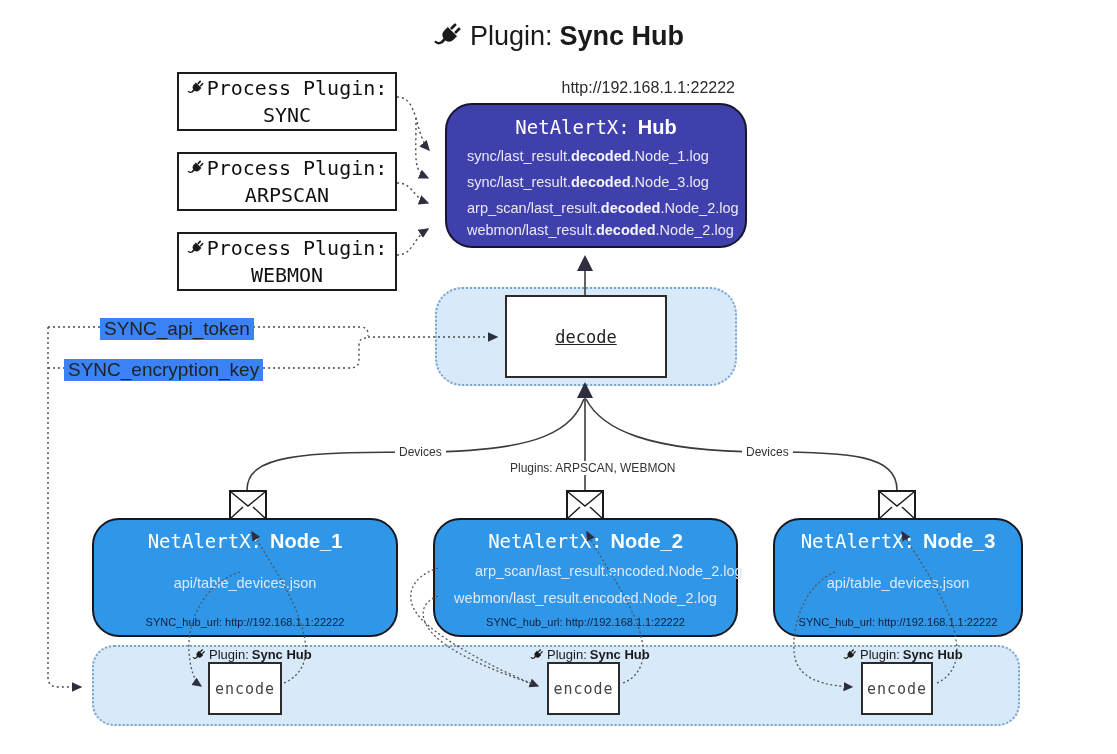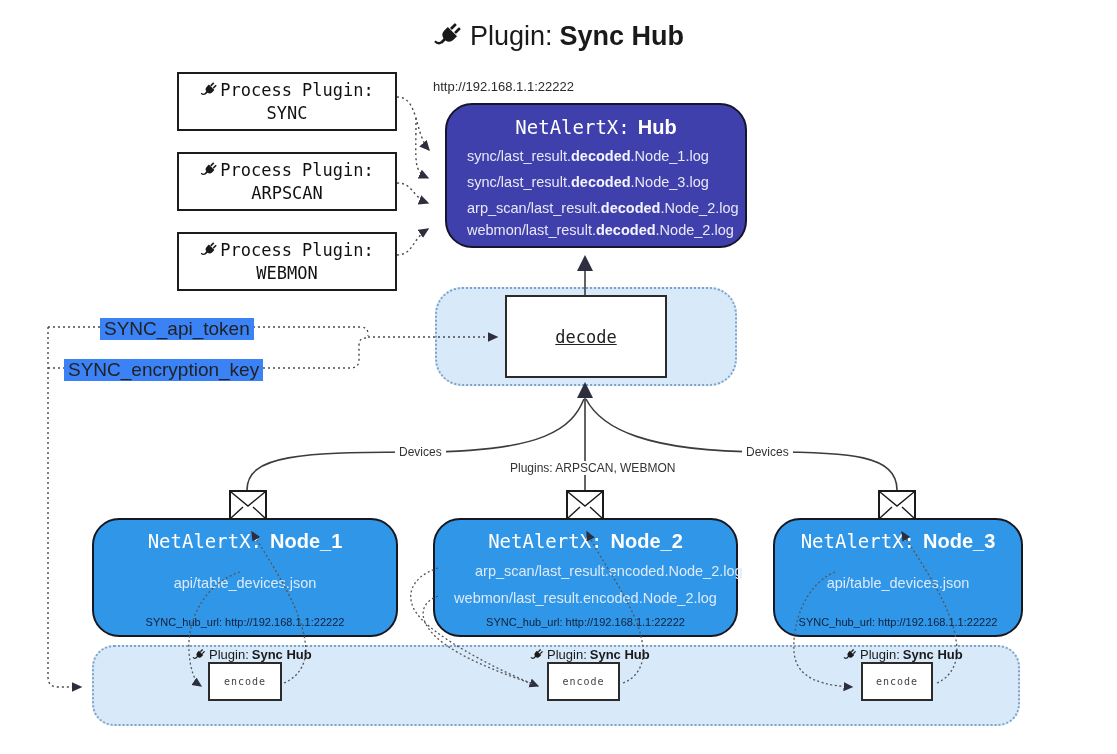--- a/index.html
+++ b/index.html
@@ -22,21 +22,21 @@
     font-size:27px; color:#1a1a1a; z-index:4;
   }
   .page-title b { font-weight:bold; }
   .plug-icon svg { display:block; }
 
   
   .pbox {
     position:absolute; left:177px; width:220px; height:59px;
     background:#fff; border:2px solid #1c1c1c;
     display:flex; flex-direction:column; align-items:center; justify-content:center;
-    font-family:"DejaVu Sans Mono", monospace; font-size:17px; color:#111;
+    font-family:"DejaVu Sans Mono", monospace; font-size:20px; color:#111;
     line-height:1.35;
   }
   .pbox .l1 { display:flex; align-items:center; gap:2px; }
 
   
   .hub {
     position:absolute; left:445px; top:103px; width:302px; height:145px;
     background:#4040AC; border:2px solid #15152e; border-radius:27px;
     color:#fff;
   }
@@ -44,22 +44,22 @@
   .hub-title .mono { font-size:19px; }
   .hub-title b { font-family:"Liberation Sans", sans-serif; font-weight:bold; margin-left:8px; }
   .hub-logs { margin-top:7px; padding-left:20px; }
   .hub-log { font-size:14.5px; color:#e8e8f6; line-height:19px; white-space:nowrap; }
   .hub-log b { color:#f4f4fc; }
   .hub-log.m1 { margin-top:8px; }
   .hub-log.m2 { margin-top:7px; }
   .hub-log.m3 { margin-top:3px; }
 
   .hub-url {
-    position:absolute; left:433px; top:79px; width:302px; text-align:left;
-    font-size:13px; color:#2b2b2b; z-index:4;
+    position:absolute; left:433px; top:79px; width:302px; text-align:right;
+    font-size:16px; color:#2b2b2b; z-index:4;
   }
 
   
   .decode-band {
     position:absolute; left:435px; top:287px; width:302px; height:99px;
     background:#D8E9FA; border:2px dotted #7BA3C9; border-radius:27px;
   }
   .decode-box {
     position:absolute; left:505px; top:295px; width:162px; height:83px;
     background:#fff; border:2px solid #2b2b2b;
@@ -106,23 +106,23 @@
   .encode-band {
     position:absolute; left:92px; top:645px; width:928px; height:81px;
     background:#D8E9FA; border:2px dotted #7BA3C9; border-radius:22px;
   }
   .band-plugin-label {
     position:absolute; top:646px; height:17px;
     display:flex; align-items:center; gap:3px;
     font-size:13px; color:#1a1a1a; white-space:nowrap; z-index:4;
   }
   .encode-box {
-    position:absolute; top:662px; height:39px; background:#fff; border:2px solid #2b2b2b;
+    position:absolute; top:662px; height:53px; background:#fff; border:2px solid #2b2b2b;
     display:flex; align-items:center; justify-content:center;
-    font-family:"DejaVu Sans Mono", monospace; font-size:10px; letter-spacing:1px; color:#444;
+    font-family:"DejaVu Sans Mono", monospace; font-size:15px; letter-spacing:1px; color:#444;
     z-index:3;
   }
 </style>
 </head>
 <body>
 
 <div class="canvas">
 
   <svg class="wires" width="1117" height="754">
     <defs>

